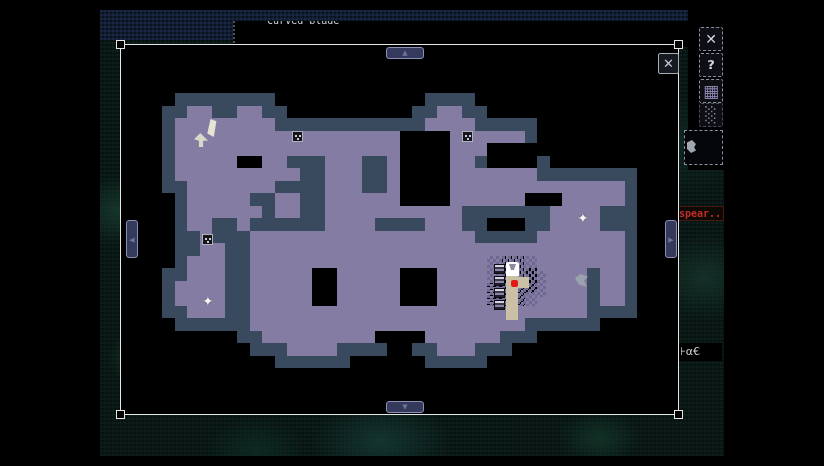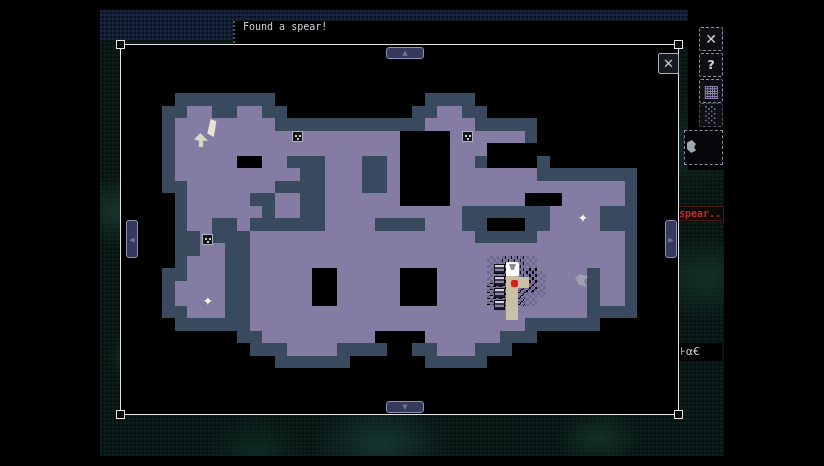--- a/index.html
+++ b/index.html
@@ -120,21 +120,21 @@
   <div class="panel-btn btn4" style="top:103px">
     <span class="g g-dots">░</span>
     </div>
   <div class="dotted-box">
     <span class="sprite"></span>
     </div>
   <div class="loc-label">spear..</div>
   <div class="glyph-strip">⊦α€</div>
 
   <div class="log-box">
-    <div class="log-line2">Found a spear!</div>
+    <div class="log-line1">*** Curved blade ****</div>
   </div>
 
   <div class="map-window">
     <div class="corner-tick ct-tl"></div>
     <div class="corner-tick ct-tr"></div>
     <div class="corner-tick ct-bl"></div>
     <div class="corner-tick ct-br"></div>
   </div>
 
   <div id="map-canvas">

